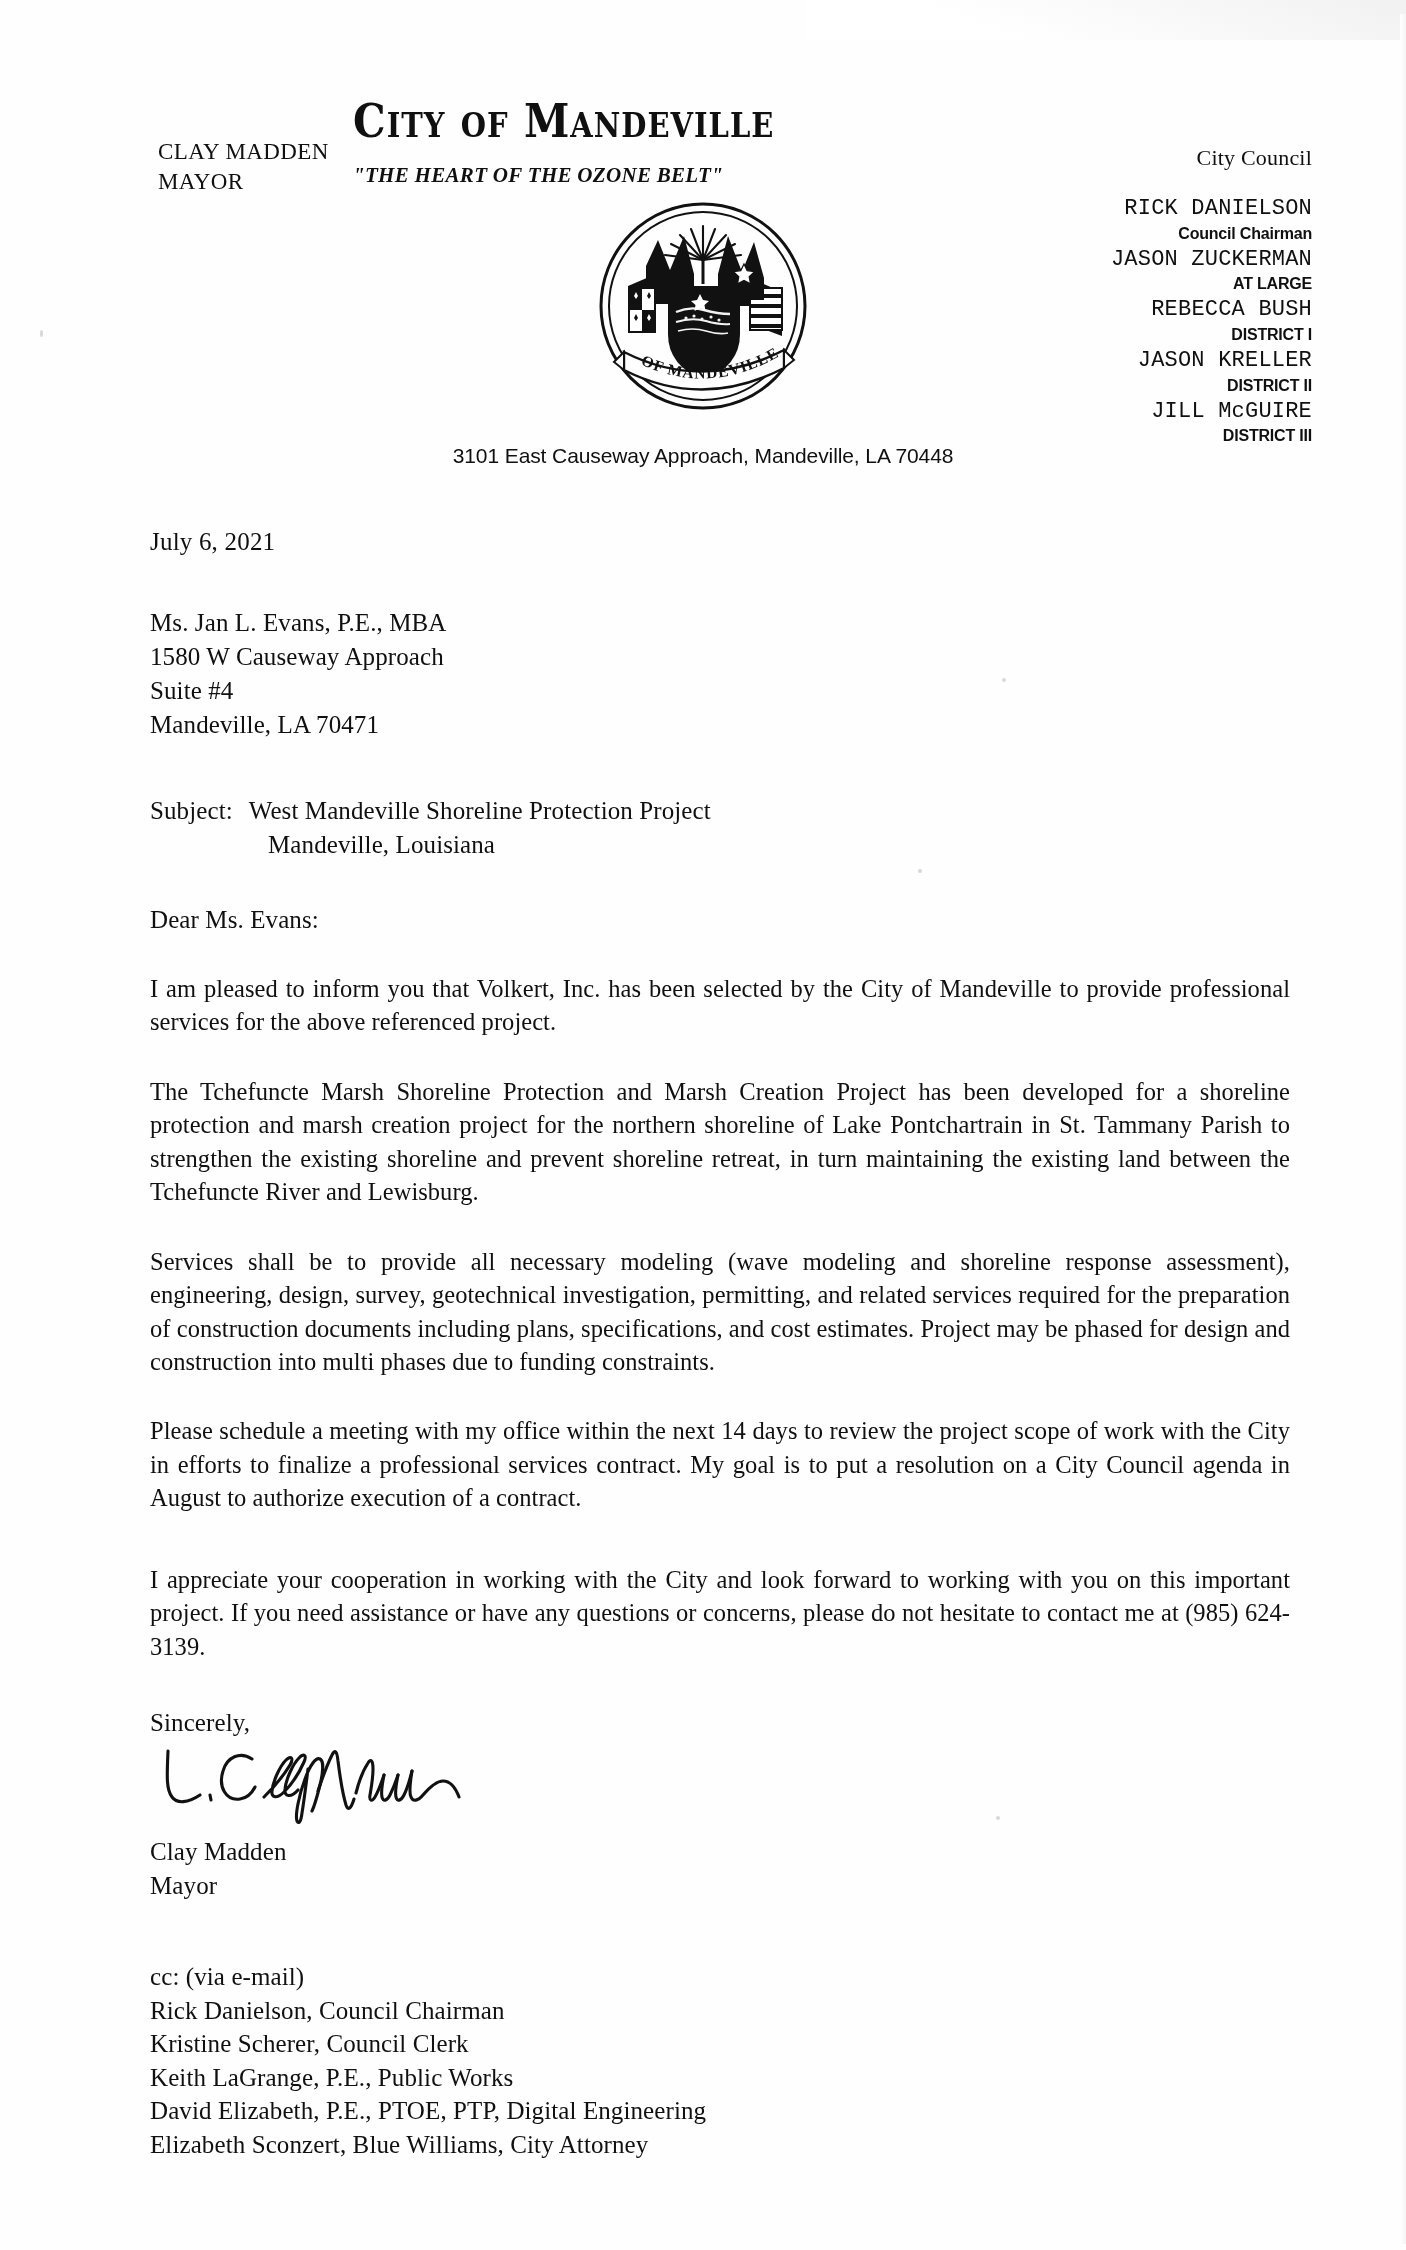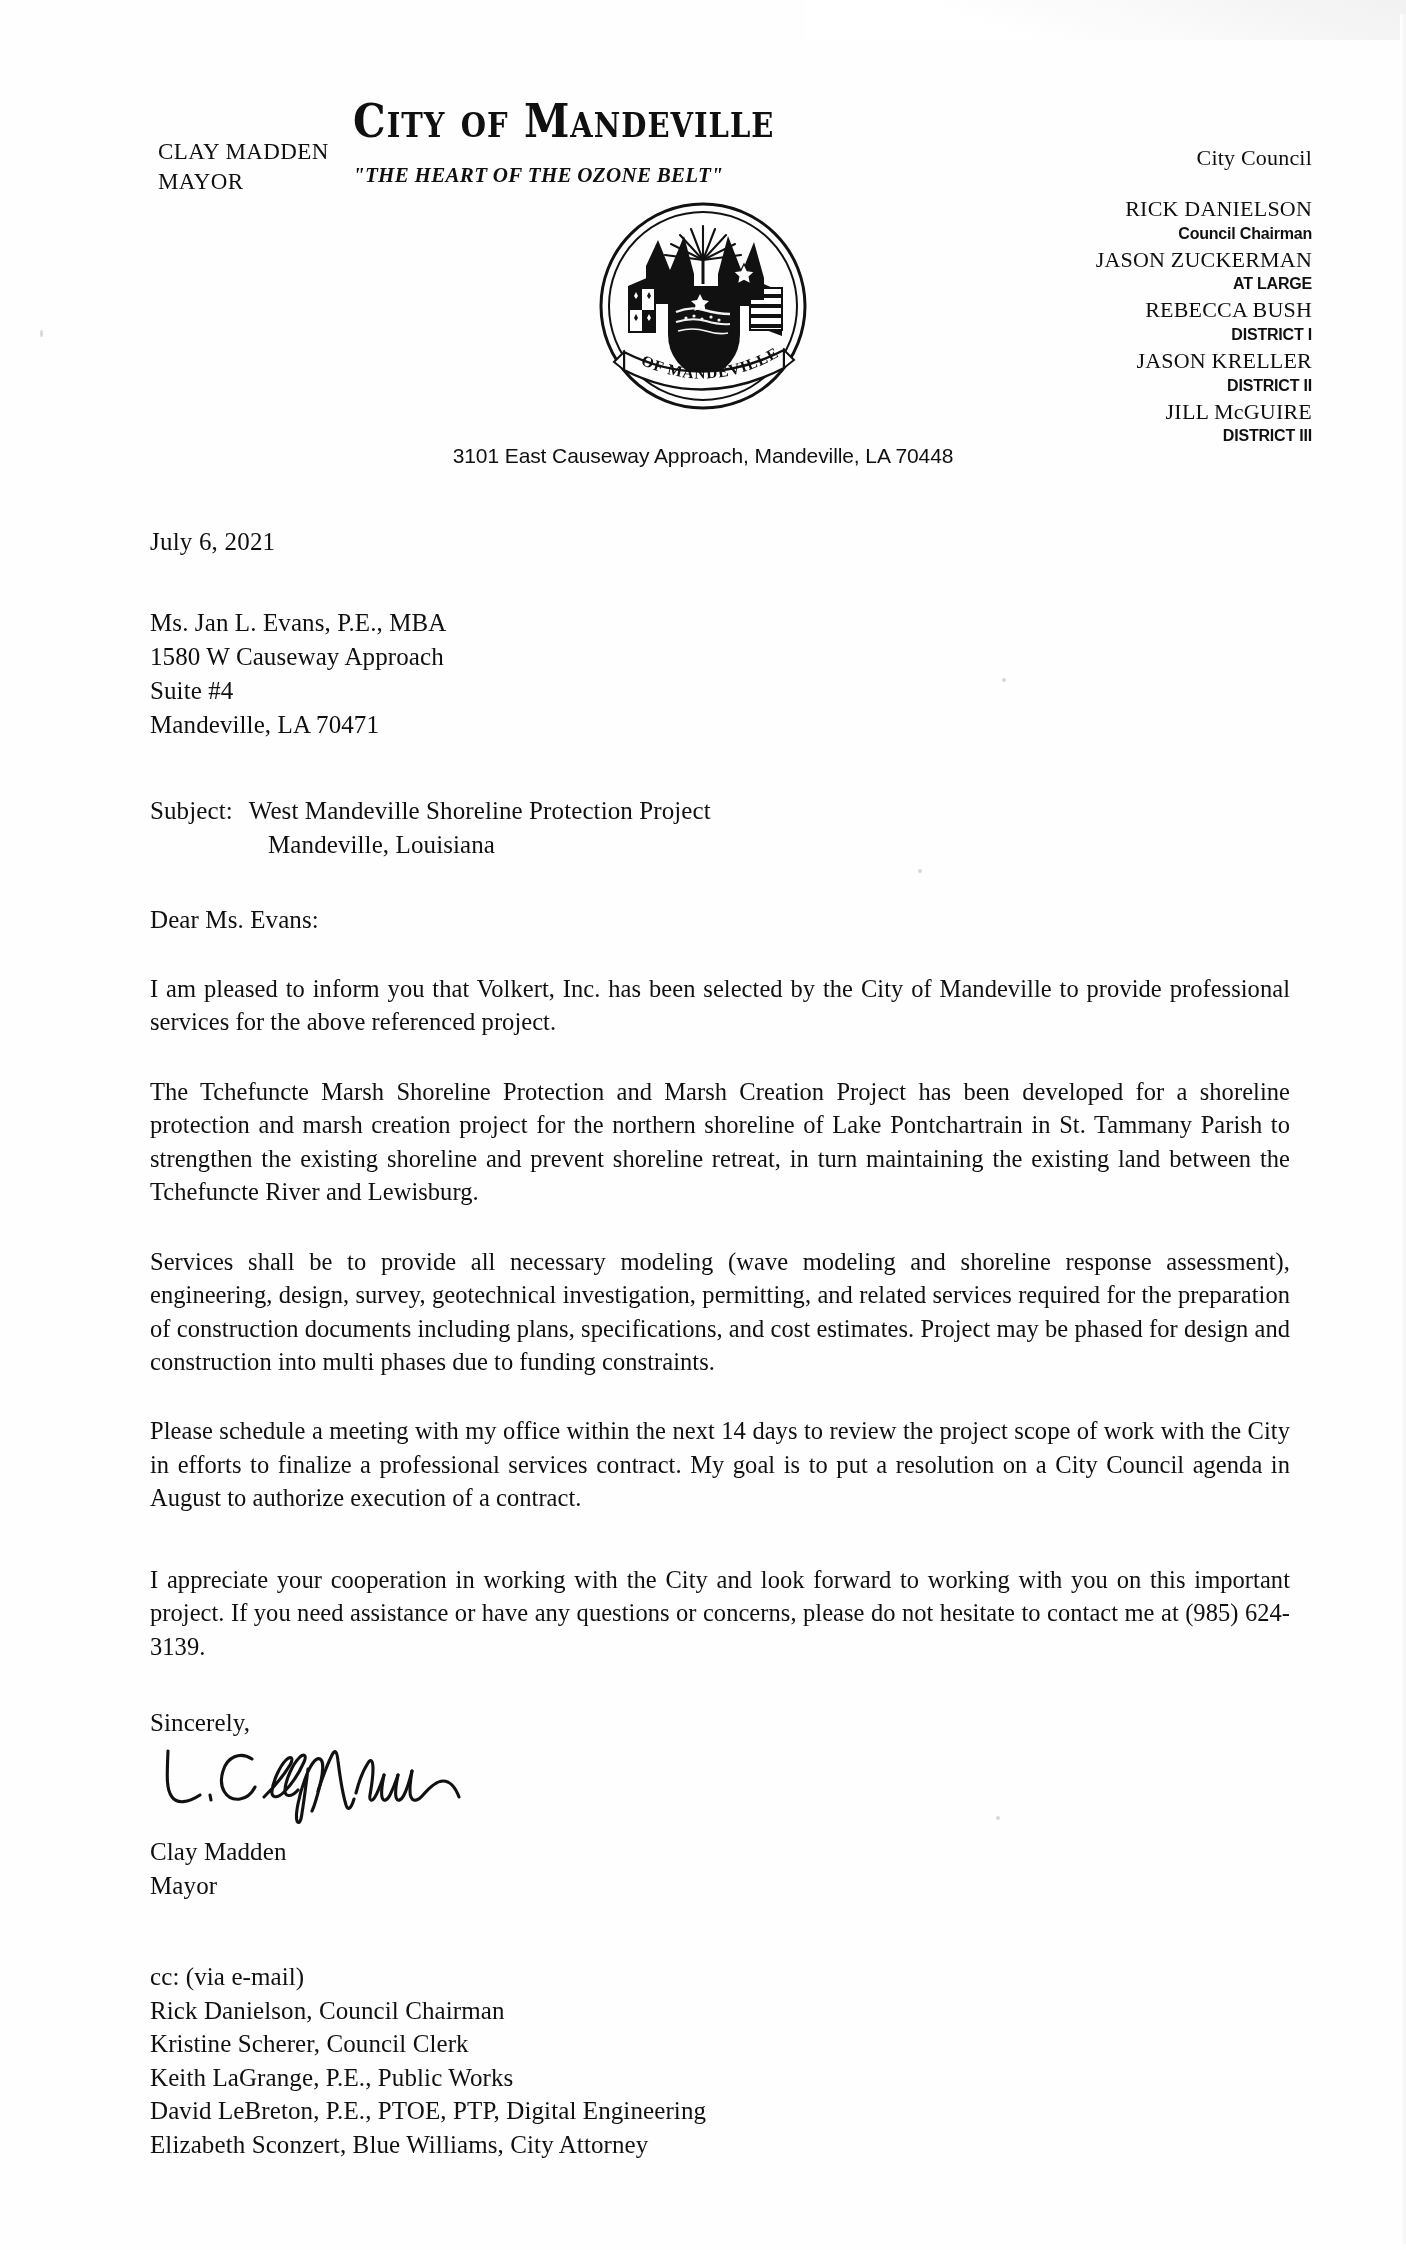--- a/index.html
+++ b/index.html
@@ -129,20 +129,21 @@
   .council-heading {
     font-size: 22px;
     letter-spacing: 0.2px;
     margin-bottom: 26px;
   }
   .council-member-name {
     font-size: 22px;
     letter-spacing: 0.2px;
     line-height: 1.12;
     white-space: nowrap;
+    font-family: Liberation Mono, monospace;
   }
   .council-member-role {
     font-family: "Liberation Sans", "DejaVu Sans", sans-serif;
     font-size: 16px;
     font-weight: 700;
     letter-spacing: -0.2px;
     line-height: 1.5;
     margin-bottom: 2px;
     white-space: nowrap;
   }
@@ -409,18 +410,18 @@
     <div class="signer">
       <div>Clay Madden</div>
       <div>Mayor</div>
     </div>
 
     <div class="cc-block">
       <div>cc: (via e-mail)</div>
       <div>Rick Danielson, Council Chairman</div>
       <div>Kristine Scherer, Council Clerk</div>
       <div>Keith LaGrange, P.E., Public Works</div>
-      <div>David LeBreton, P.E., PTOE, PTP, Digital Engineering</div>
+      <div>David Elizabeth, P.E., PTOE, PTP, Digital Engineering</div>
       <div>Elizabeth Sconzert, Blue Williams, City Attorney</div>
     </div>
 
   </div>
 </div>
 
 </body></html>

